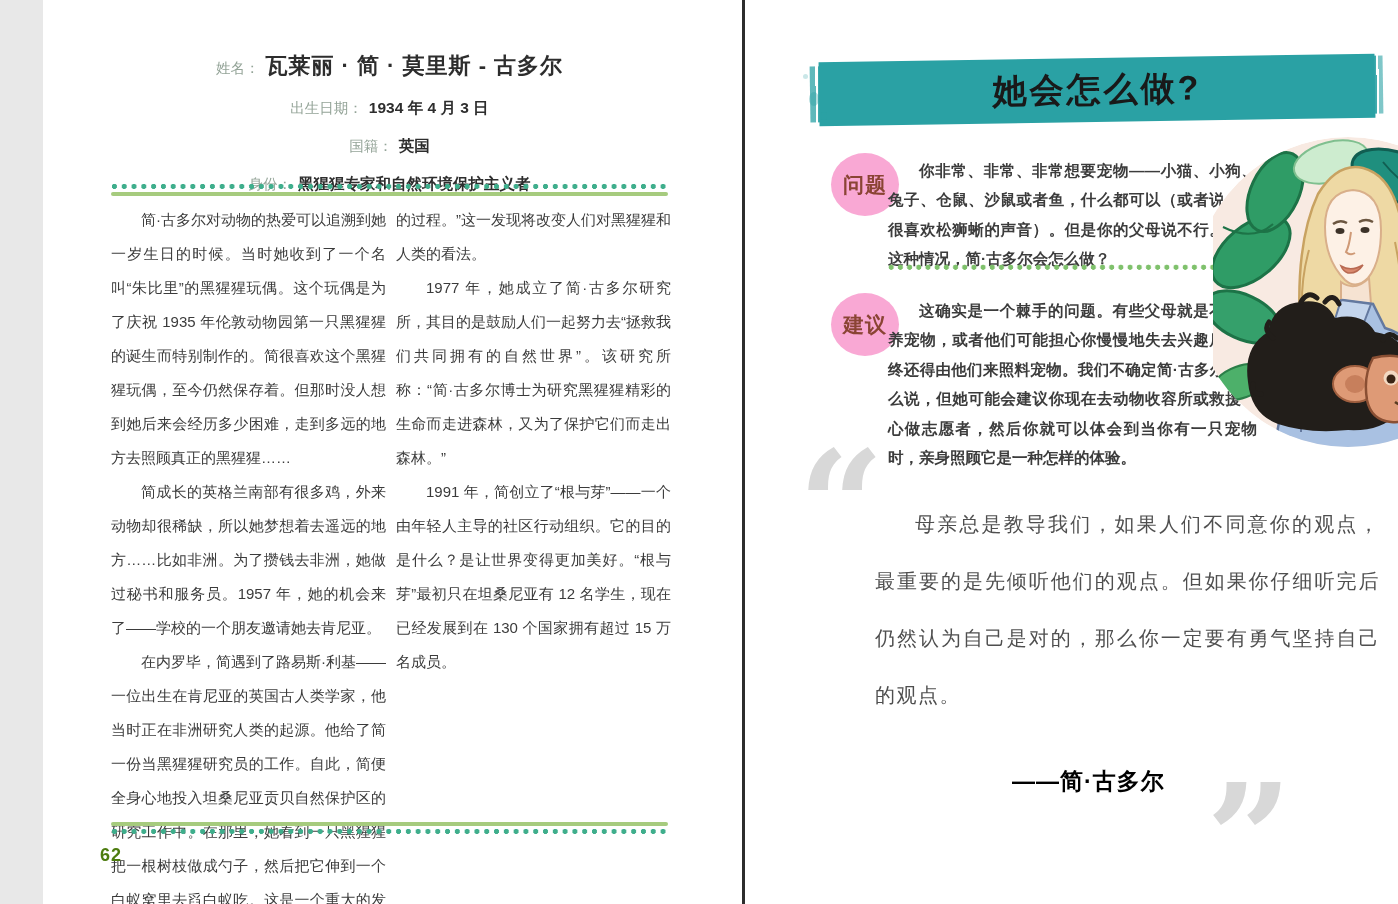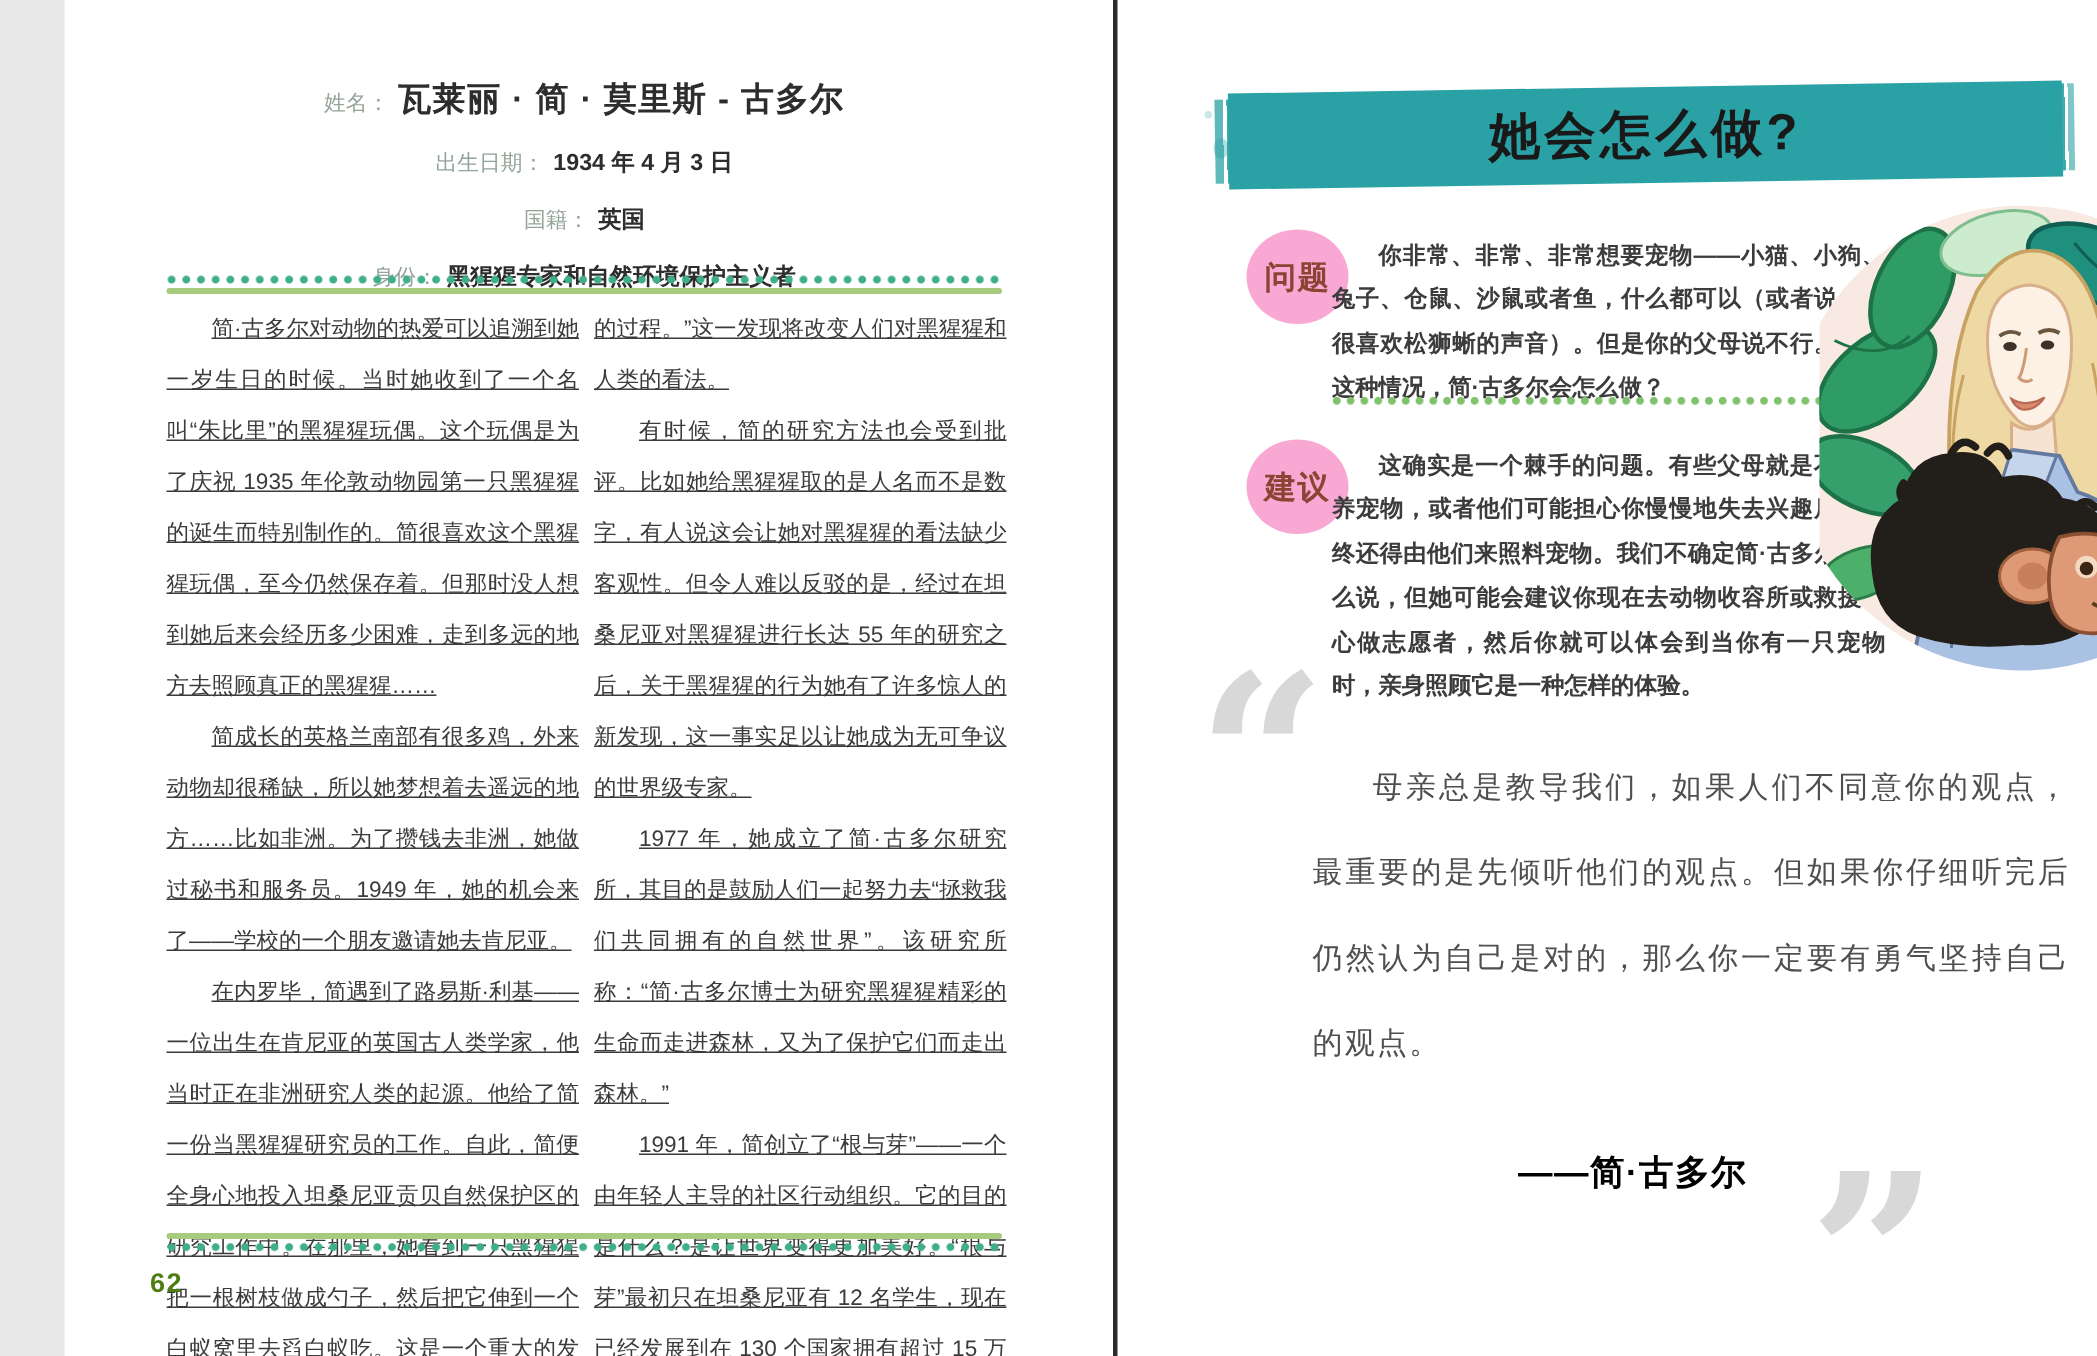--- a/index.html
+++ b/index.html
@@ -22,21 +22,21 @@
   .profile .row-name .val { font-size:22px; letter-spacing:1px; }
 
   .sep { position:absolute; left:68px; width:557px; }
   .sep .dots { height:7px; background-image:radial-gradient(circle at 3.4px 3.4px, #3fae8c 2.3px, transparent 2.9px); background-size:9.8px 7px; background-repeat:repeat-x; }
   .sep .line { height:4px; background:#a6cb7e; border-radius:2px; }
   .sep-top { top:183px; } .sep-top .line { margin-top:2px; }
   .sep-bottom { top:822px; } .sep-bottom .dots { margin-top:2px; }
 
   .columns { position:absolute; left:68px; top:203px; width:560px; display:flex; gap:10px; }
   .col { width:275px; font-size:15px; line-height:34px; text-align:justify; color:#3b3b3b; }
-  .col p { margin:0; text-indent:2em;text-decoration:underline; }
+  .col p { margin:0; text-indent:2em; }
   .col p.cont { text-indent:0; }
 
   .pageno { position:absolute; font-size:18px; font-weight:bold; color:#4d7c0f; letter-spacing:1px; }
   .pageno-left { left:57px; top:845px; }
   .pageno-right { left:1409px; top:850px; }
 
   
   .banner {
     position:absolute; left:776px; top:58px; width:556px; height:64px;
     background:#2aa1a4; transform:rotate(-0.9deg);
@@ -110,26 +110,25 @@
     </div>
 
     <div class="sep sep-top">
       <div class="dots"></div>
       <div class="line"></div>
     </div>
 
     <div class="columns">
       <div class="col">
         <p>简·古多尔对动物的热爱可以追溯到她一岁生日的时候。当时她收到了一个名叫“朱比里”的黑猩猩玩偶。这个玩偶是为了庆祝 1935 年伦敦动物园第一只黑猩猩的诞生而特别制作的。简很喜欢这个黑猩猩玩偶，至今仍然保存着。但那时没人想到她后来会经历多少困难，走到多远的地方去照顾真正的黑猩猩……</p>
-        <p>简成长的英格兰南部有很多鸡，外来动物却很稀缺，所以她梦想着去遥远的地方……比如非洲。为了攒钱去非洲，她做过秘书和服务员。1949 年，她的机会来了——学校的一个朋友邀请她去肯尼亚。</p>
+        <p>简成长的英格兰南部有很多鸡，外来动物却很稀缺，所以她梦想着去遥远的地方……比如非洲。为了攒钱去非洲，她做过秘书和服务员。1957 年，她的机会来了——学校的一个朋友邀请她去肯尼亚。</p>
         <p>在内罗毕，简遇到了路易斯·利基——一位出生在肯尼亚的英国古人类学家，他当时正在非洲研究人类的起源。他给了简一份当黑猩猩研究员的工作。自此，简便全身心地投入坦桑尼亚贡贝自然保护区的研究工作中。在那里，她看到一只黑猩猩把一根树枝做成勺子，然后把它伸到一个白蚁窝里去舀白蚁吃。这是一个重大的发现。多年以后，她说道：“在那个时候，人们认为只有人类会制造和使用工具……然而，我却目睹了一只黑猩猩制造和使用工具</p>
       </div>
       <div class="col">
         <p class="cont">的过程。”这一发现将改变人们对黑猩猩和人类的看法。</p>
-        <p>有时候，简的研究方法也会受到批评。比如她给黑猩猩取的是人名而不是数字，有人说这会让她对黑猩猩的看法缺少客观性。但令人难以反驳的是，经过在坦桑尼亚对黑猩猩进行长达 55 年的研究之后，关于黑猩猩的行为她有了许多惊人的新发现，这一事实足以让她成为无可争议的世界级专家。</p>
         <p>1977 年，她成立了简·古多尔研究所，其目的是鼓励人们一起努力去“拯救我们共同拥有的自然世界”。该研究所称：“简·古多尔博士为研究黑猩猩精彩的生命而走进森林，又为了保护它们而走出森林。”</p>
         <p>1991 年，简创立了“根与芽”——一个由年轻人主导的社区行动组织。它的目的是什么？是让世界变得更加美好。“根与芽”最初只在坦桑尼亚有 12 名学生，现在已经发展到在 130 个国家拥有超过 15 万名成员。</p>
 
       </div>
     </div>
 
     <div class="sep sep-bottom">
       <div class="line"></div>
       <div class="dots"></div>
     </div>

